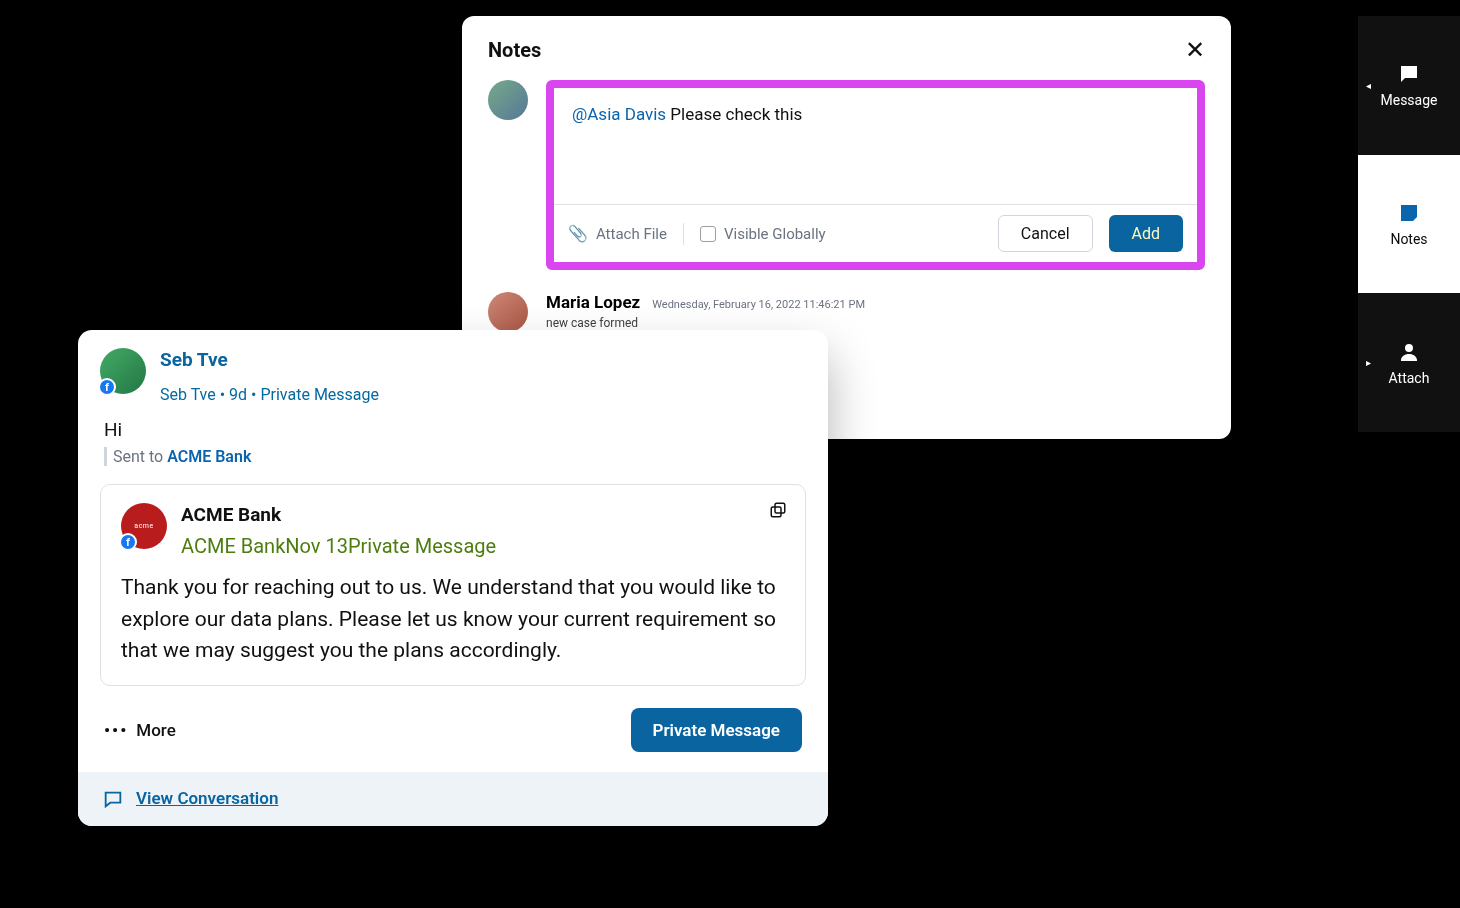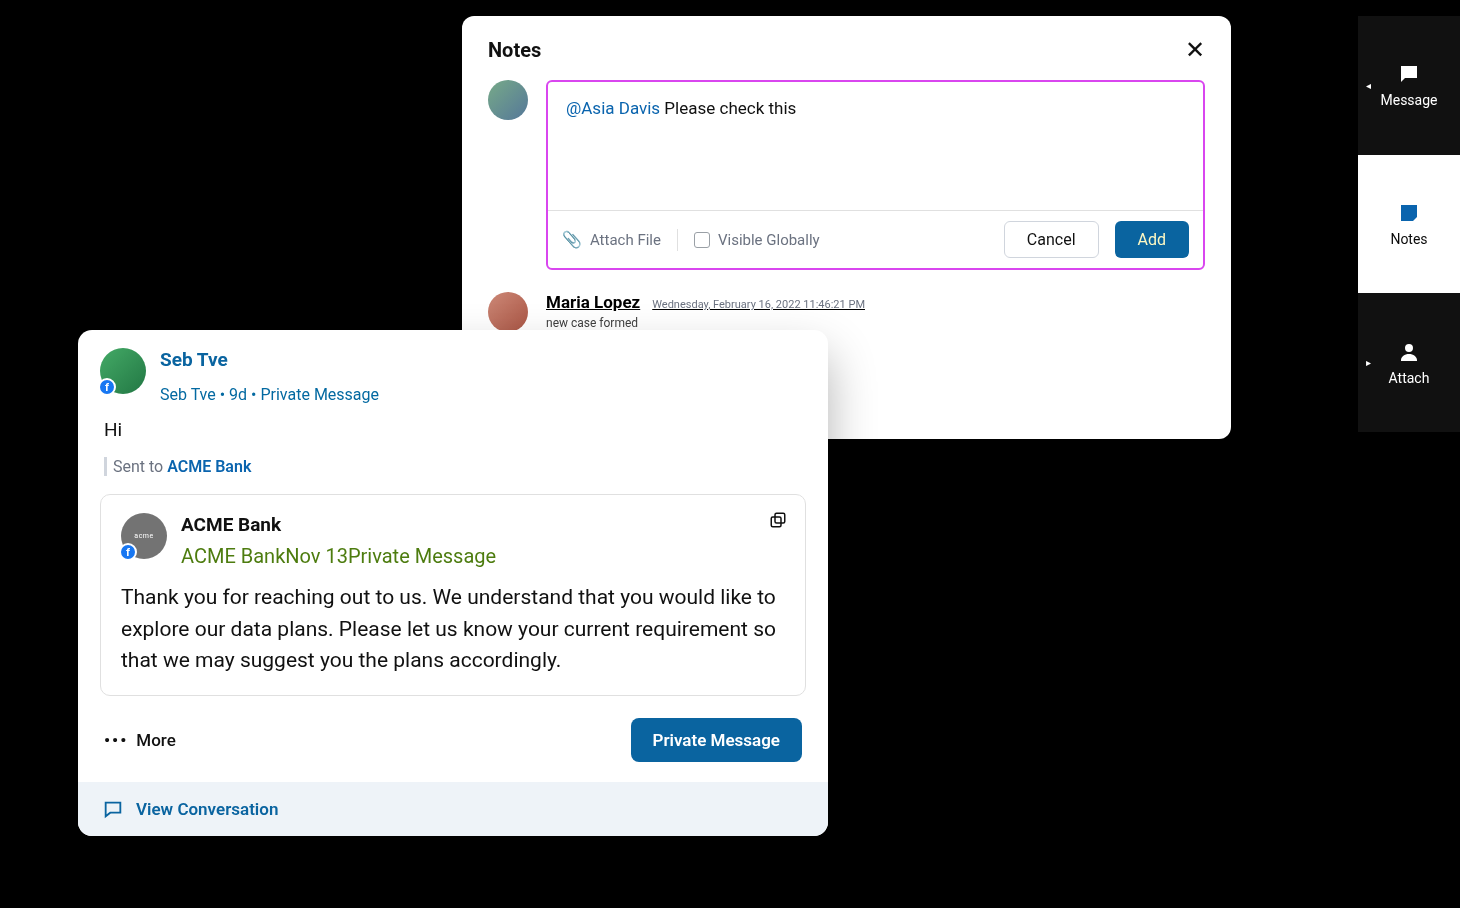--- a/index.html
+++ b/index.html
@@ -48,33 +48,33 @@
       display: flex; align-items: center; justify-content: space-between;
       margin-bottom: 18px;
     }
     .notes-title { font-size: 20px; font-weight: 700; color: #111; }
     .close-x { font-size: 24px; font-weight: 400; cursor: pointer; line-height: 1; color: #111; }
 
     .compose-row { display: flex; gap: 18px; align-items: flex-start; margin-bottom: 22px; }
     .avatar { width: 40px; height: 40px; border-radius: 50%; background: #bca linear-gradient(135deg,#7a8,#579); flex: none; }
     .avatar.maria { background: linear-gradient(135deg,#c87,#a54); }
     .avatar.seb { background: linear-gradient(135deg,#4a6,#274); position: relative; }
-    .avatar.company { background: #737373; position: relative; display:flex;align-items:center;justify-content:center; }
+    .avatar.company { background: #b91c1c; position: relative; display:flex;align-items:center;justify-content:center; }
     .avatar.company .brand { color:#fff; font-size:7px; letter-spacing:.5px; }
     .fb-badge {
       position: absolute; bottom: -2px; left: -2px;
       width: 18px; height: 18px; border-radius: 50%;
       background: #1877f2; border: 2px solid #fff;
       display:flex;align-items:center;justify-content:center;
       color:#fff; font-size:11px; font-weight:700;
     }
 
     .compose-box {
       flex: 1;
-      border: 2px solid #d946ef;
+      border: 8px solid #d946ef;
       border-radius: 6px;
       display: flex; flex-direction: column;
       min-height: 190px;
     }
     .compose-text { flex: 1; padding: 16px 18px; font-size: 17px; color: #111; }
     .mention { color: #0a64ae; }
     .compose-bar {
       border-top: 1px solid #e0e0e0;
       padding: 10px 14px;
       display: flex; align-items: center; gap: 16px;
@@ -83,21 +83,21 @@
     .attach-group .clip { font-size:16px; }
     .divider { width:1px; height:22px; background:#e0e0e0; }
     .visible-group { display:flex; align-items:center; gap:8px; color:#6b7280; font-size:15px; cursor:pointer; }
     .checkbox { width:16px; height:16px; border:1.5px solid #9aa0a6; border-radius:3px; }
     .spacer { flex: 1; }
     .btn { padding: 8px 22px; font-size: 16px; border-radius: 6px; cursor:pointer; border:1px solid transparent; }
     .btn-outline { background:#fff; border-color:#d0d5dd; color:#111; }
     .btn-primary { background:#0a64a0; color:#fef9c3; }
 
     .note-entry { display:flex; gap:18px; align-items:flex-start; }
-    .note-meta { display:flex; gap:12px; align-items:baseline; margin-bottom:4px;text-decoration:underline; }
+    .note-meta { display:flex; gap:12px; align-items:baseline; margin-bottom:4px; }
     .note-author { font-weight:700; font-size:17px; }
     .note-time { color:#6b7280; font-size:11px; }
     .note-body { font-size:12px; color:#404040; }
 
     
     .conv-card {
       position: absolute;
       top: 330px; left: 78px;
       width: 750px;
       background: #fff;
@@ -105,21 +105,21 @@
       box-shadow: 0 24px 48px rgba(0,0,0,.3);
       overflow: hidden;
     }
     .conv-inner { padding: 18px 22px 20px; }
     .msg-header { display:flex; gap:14px; align-items:flex-start; margin-bottom:14px; }
     .avatar-lg { width:46px; height:46px; border-radius:50%; flex:none; }
     .sender-name { font-size:19px; font-weight:700; color:#0a64a0; }
     .meta-line { color:#0369a1; font-size:16px; margin-top:14px; }
     .meta-line .dot::before { content:" • "; }
 
-    .msg-body { font-size:19px; margin-left:4px; margin-bottom:16px; color:#111; }
+    .msg-body { font-size:19px; margin-left:4px; margin-bottom:6px; color:#111; }
     .sent-to { margin-left:4px; font-size:16px; color:#6b7280; border-left:3px solid #d0d5dd; padding-left:6px; margin-bottom:18px; }
     .sent-to a { color:#0a64ae; font-weight:600; text-decoration:none; }
 
     .reply-card {
       border:1px solid #e0e0e0; border-radius:10px;
       padding:18px 20px; margin-bottom:18px;
       position: relative;
     }
     .reply-header { display:flex; gap:14px; align-items:flex-start; margin-bottom:14px; }
     .company-name { font-size:19px; font-weight:700; color:#111; }
@@ -127,23 +127,24 @@
     .popout { position:absolute; top:16px; right:18px; width:18px; height:18px; cursor:pointer; }
     .reply-body { font-size:21px; line-height:1.5; color:#111; }
 
     .card-footer { display:flex; align-items:center; justify-content:space-between; padding:4px 4px 0; }
     .more { display:flex; align-items:center; gap:8px; color:#111; font-size:17px; font-weight:500; cursor:pointer; }
     .dots { letter-spacing:2px; font-weight:700; }
     .pm-btn { background:#0a64a0; color:#fff; padding:12px 22px; font-size:17px; font-weight:600; border-radius:8px; cursor:pointer; border:none; }
 
     .view-row {
       background:#eef3f8; padding:16px 24px;
-      display:flex; gap:12px; align-items:center;
+      display:flex; gap:12px; align-items:flex-start;
       font-size:17px; font-weight:600; color:#0a64a0;
       cursor:pointer;
+      text-decoration:underline;
     }
     .chat-icon { width:22px; height:22px; fill:none; stroke:#0a64a0; stroke-width:2; }
   </style>
 </head>
 <body>
 
 <div class="right-rail">
   <div class="rail-item">
     <span class="chevron">◂</span>
     <svg class="rail-icon" viewBox="0 0 24 24">

